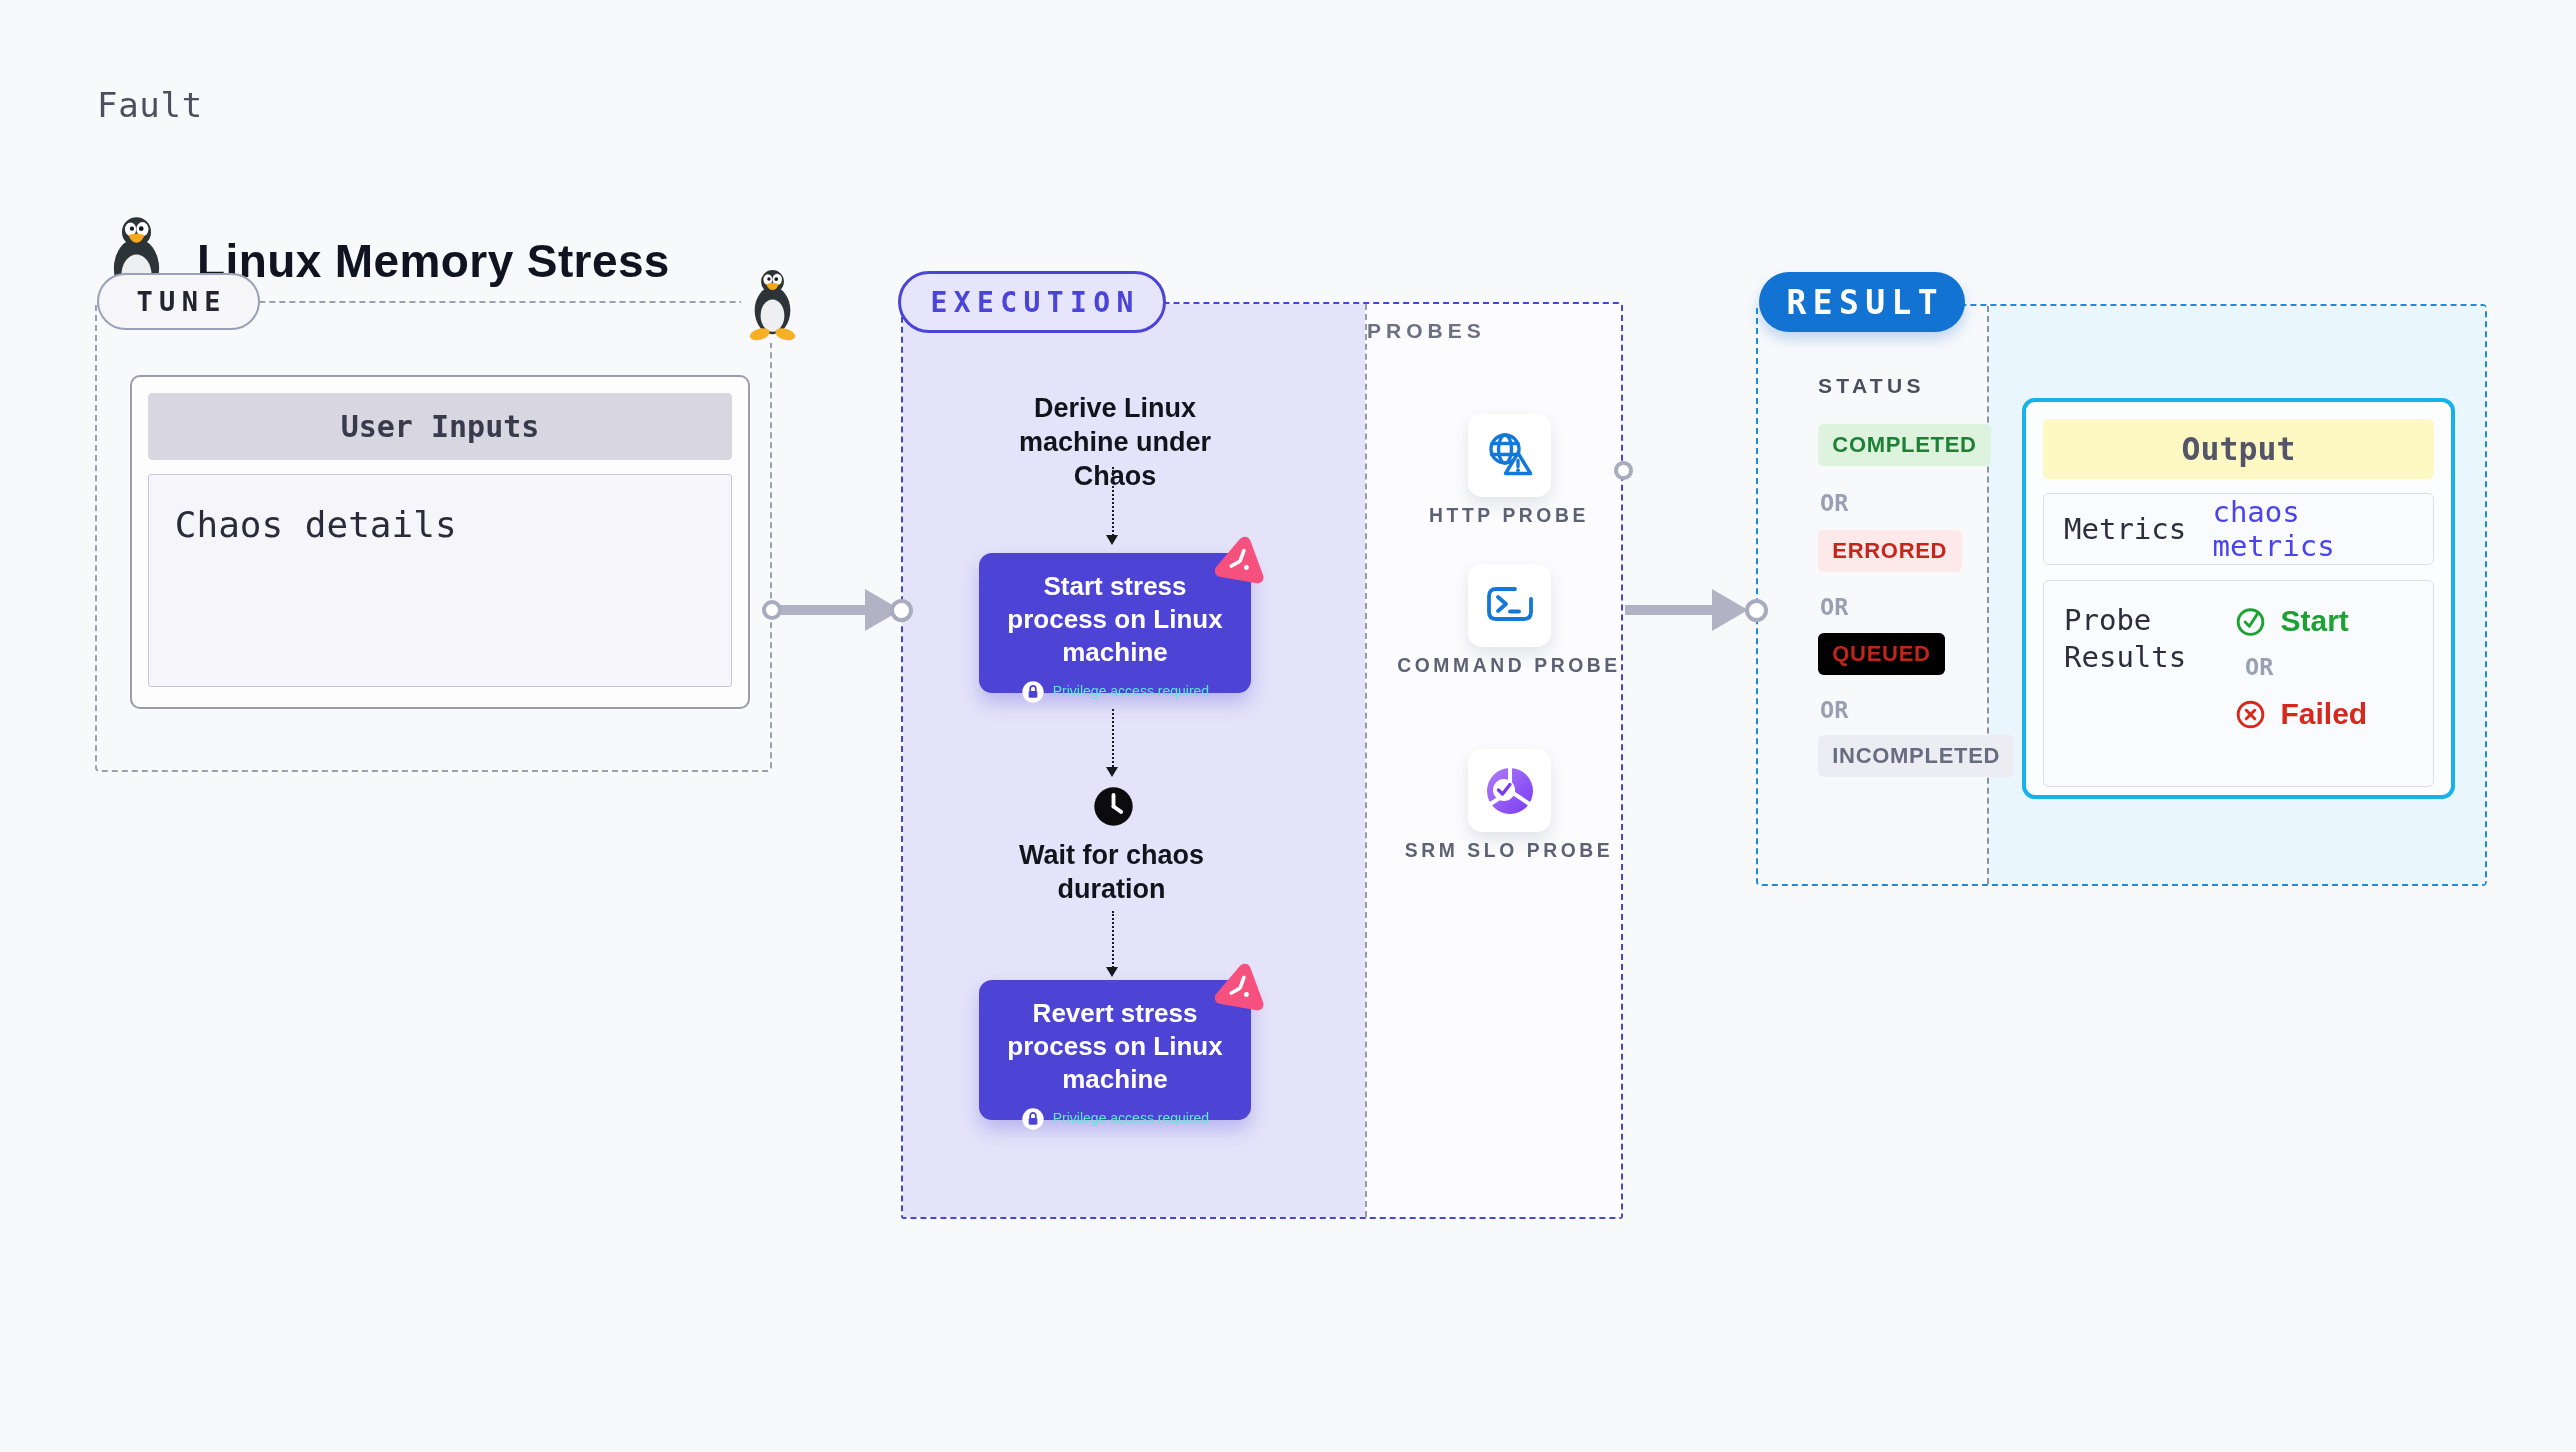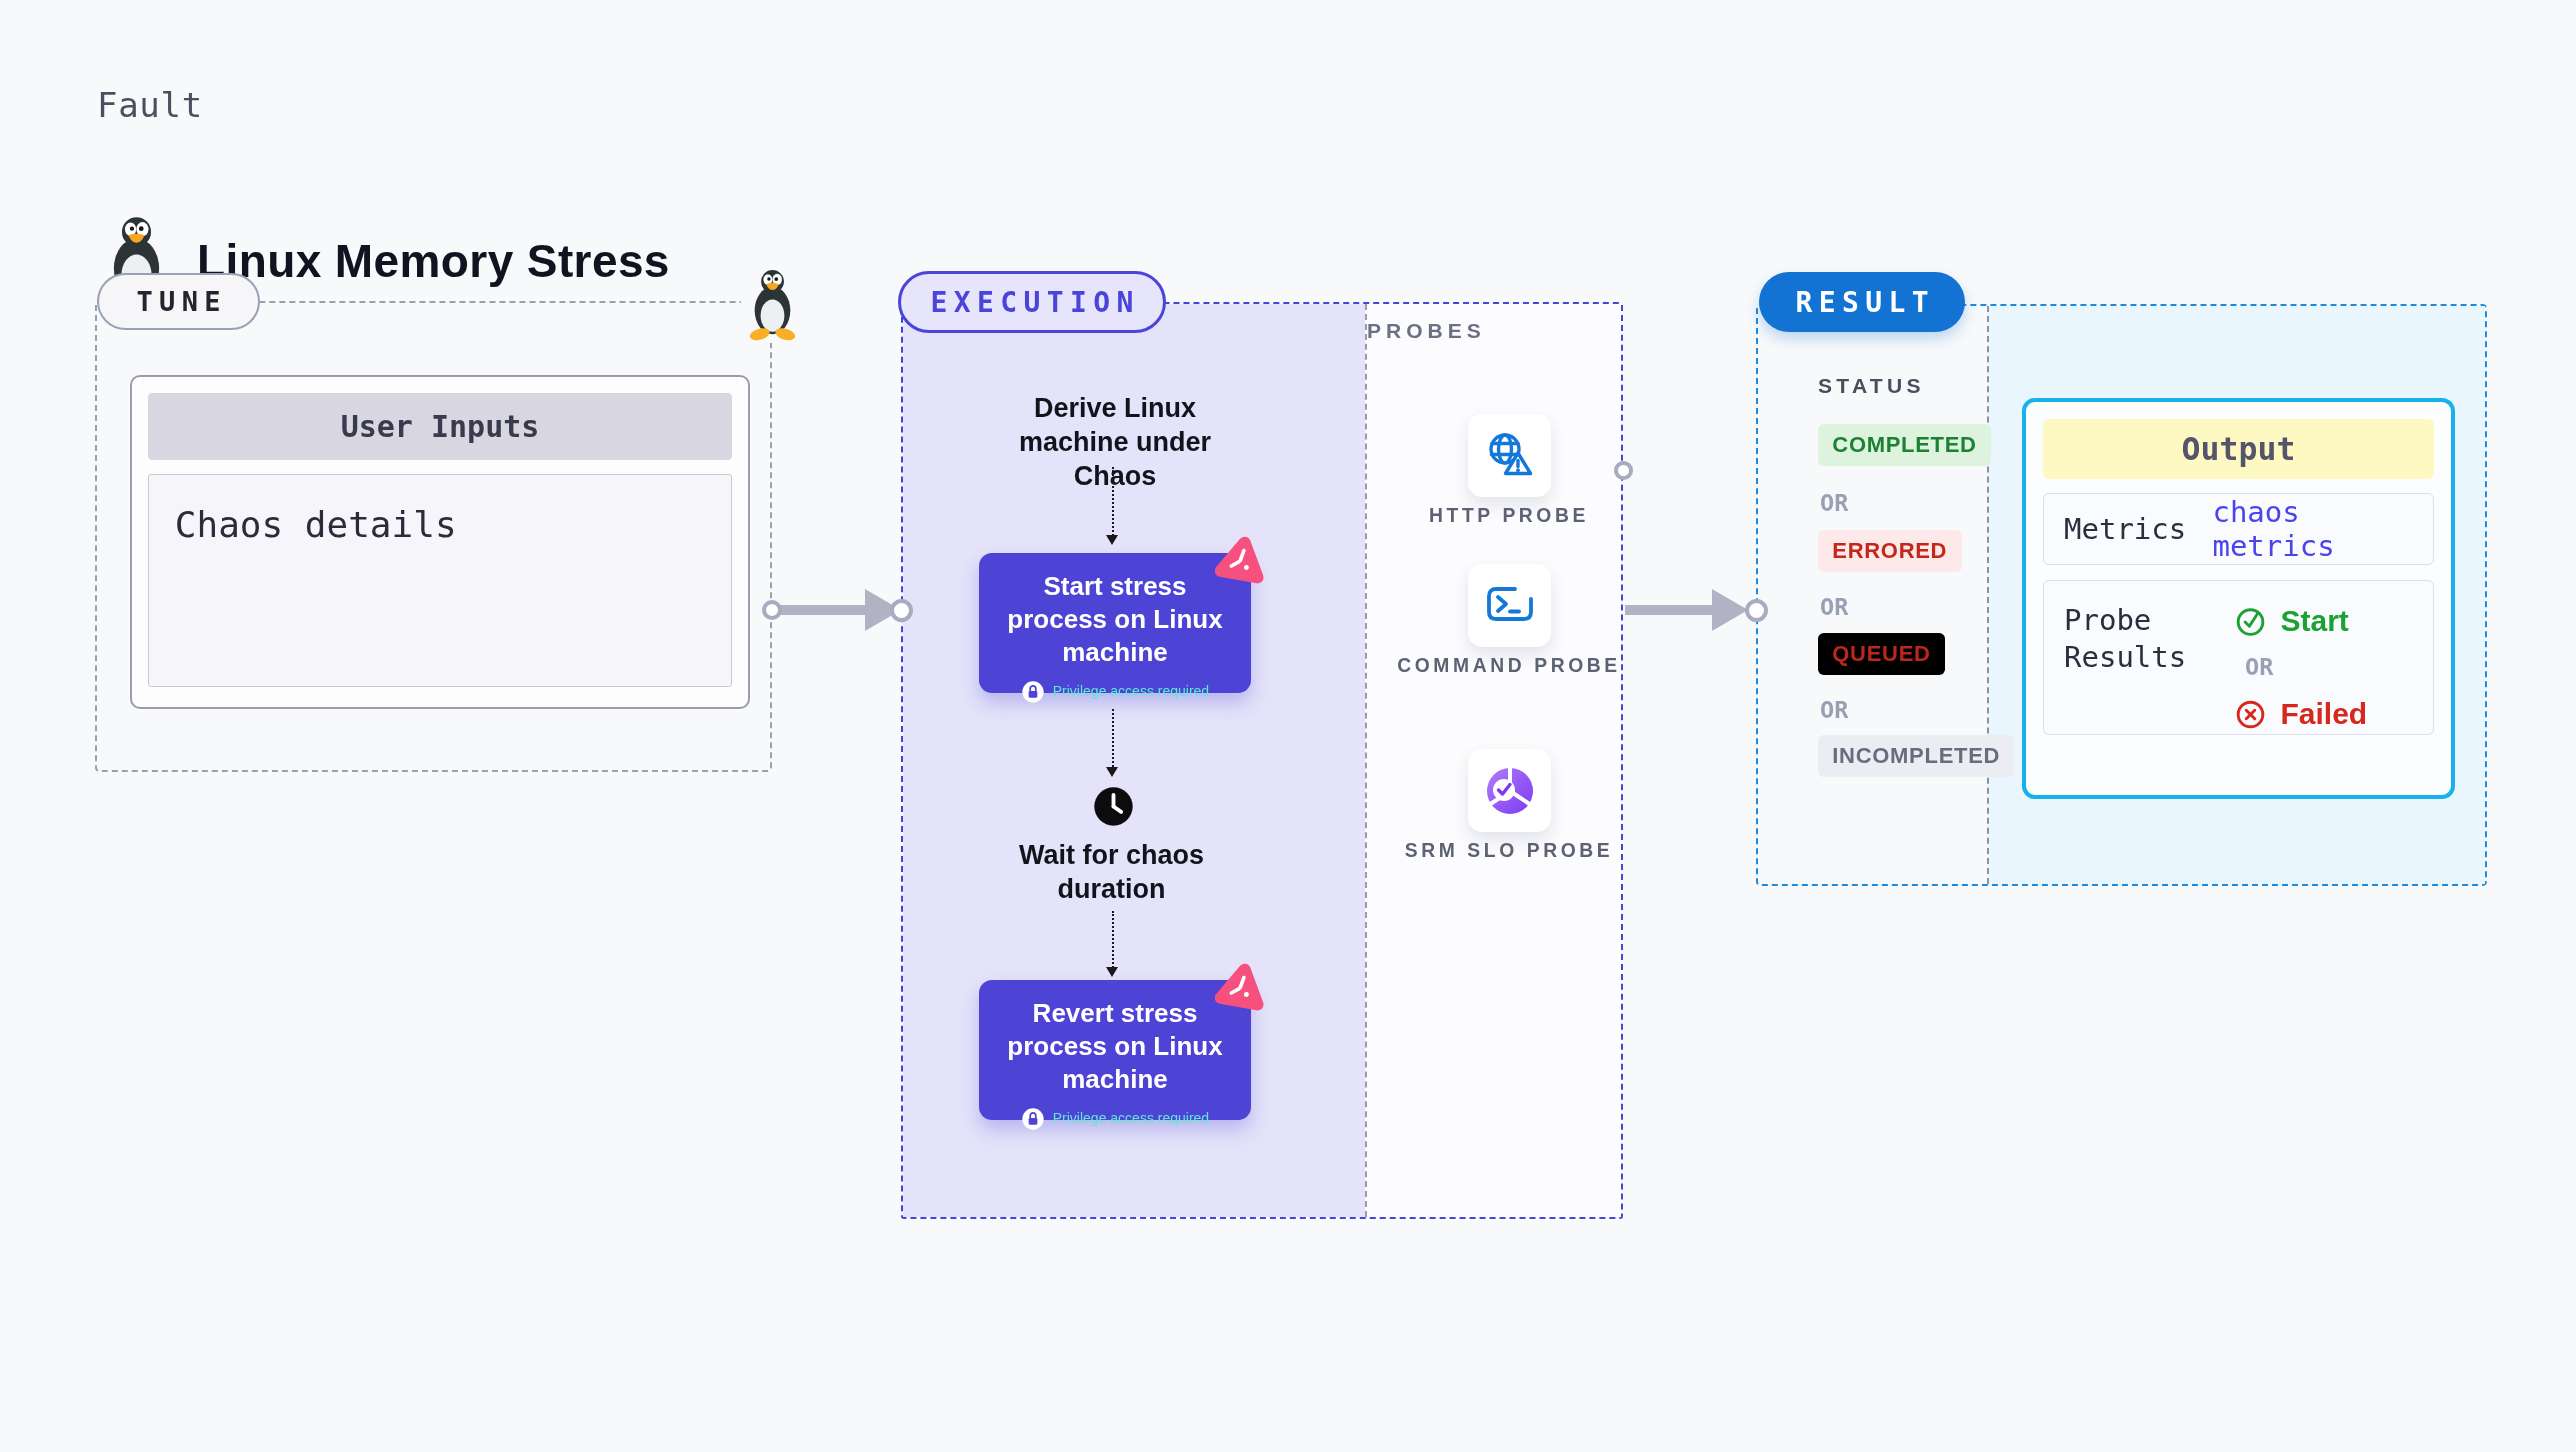--- a/index.html
+++ b/index.html
@@ -24,21 +24,21 @@
   .pill { display:flex; align-items:center; justify-content:center;
           font-family:"DejaVu Sans Mono","Liberation Mono",monospace;
           font-weight:800; border-radius:43px; z-index:6; }
   .tune-pill { left:97px; top:273px; width:163px; height:57px;
                background:#f6f6f9; border:2.9px solid #9aa0b5; color:#24242e;
                font-size:27px; letter-spacing:6.4px; text-indent:6.4px; }
   .exec-pill { left:898px; top:271px; width:268px; height:62px;
                background:#e6e5fb; border:3.6px solid #4a44d8; color:#4a44d8;
                font-size:28px; letter-spacing:6.4px; text-indent:6.4px; }
   .result-pill { left:1759px; top:272px; width:206px; height:60px;
-                 background:#1273d2; color:#ffffff; font-size:28px; letter-spacing:6.4px; text-indent:6.4px;
+                 background:#1273d2; color:#ffffff; font-size:33px; letter-spacing:6.4px; text-indent:6.4px;
                  box-shadow:0 7.2px 14.3px rgba(18,115,210,.25); }
 
   
   .tune-box { left:95px; top:301px; width:677px; height:471px;
               border:2.1px dashed #9aa0ad; border-radius:4.3px; }
   .tux-corner { left:741px; top:266px; width:63px; height:77px; background:#f8f9fb;
                 display:flex; align-items:center; justify-content:center; z-index:5; }
   .tux-corner svg { width:57px; height:73px; }
   .ui-card { left:130px; top:375px; width:620px; height:334px;
              background:#fdfdfe; border:2.9px solid #9b9ba9; border-radius:10px; padding:15.8px; z-index:2; }
@@ -108,21 +108,21 @@
 
   .output-card { left:2022px; top:398px; width:433px; height:401px; background:#fcfdff;
                  border:4.3px solid #18b2ea; border-radius:13px; padding:17px; z-index:3; }
   .output-head { height:60px; background:#fef9c3; border-radius:5.7px;
                  display:flex; align-items:center; justify-content:center;
                  font-size:31.5px; font-weight:700; color:#55556a; }
   .o-row { margin-top:14.3px; border:1.4px solid #dcdee6; border-radius:5.7px; background:#fafbfe; }
   .o-row1 { height:72px; display:flex; align-items:center; padding:16px 20px; }
   .o-label { width:168px; font-size:29px; color:#2d2d3b; line-height:37px; }
   .o-value { font-size:29px; font-weight:500; color:#4a43ee; }
-  .o-row2 { height:155px; display:flex; padding:21.5px 20px 0; }
+  .o-row2 { height:207px; display:flex; padding:21.5px 20px 0; }
   .o-results { display:flex; flex-direction:column; }
   .res-line { display:flex; align-items:center; gap:11.5px; font-size:30px; font-weight:800; }
   .res-line svg { width:37px; height:37px; }
   .passed { color:#1ba233; }
   .failed { color:#d6281c; }
   .o-or { margin:14.3px 0 14.3px 13px; font-family:"DejaVu Sans Mono","Liberation Mono",monospace;
           font-size:23.6px; font-weight:600; color:#9aa0b4; }
 </style>
 </head>
 <body>

